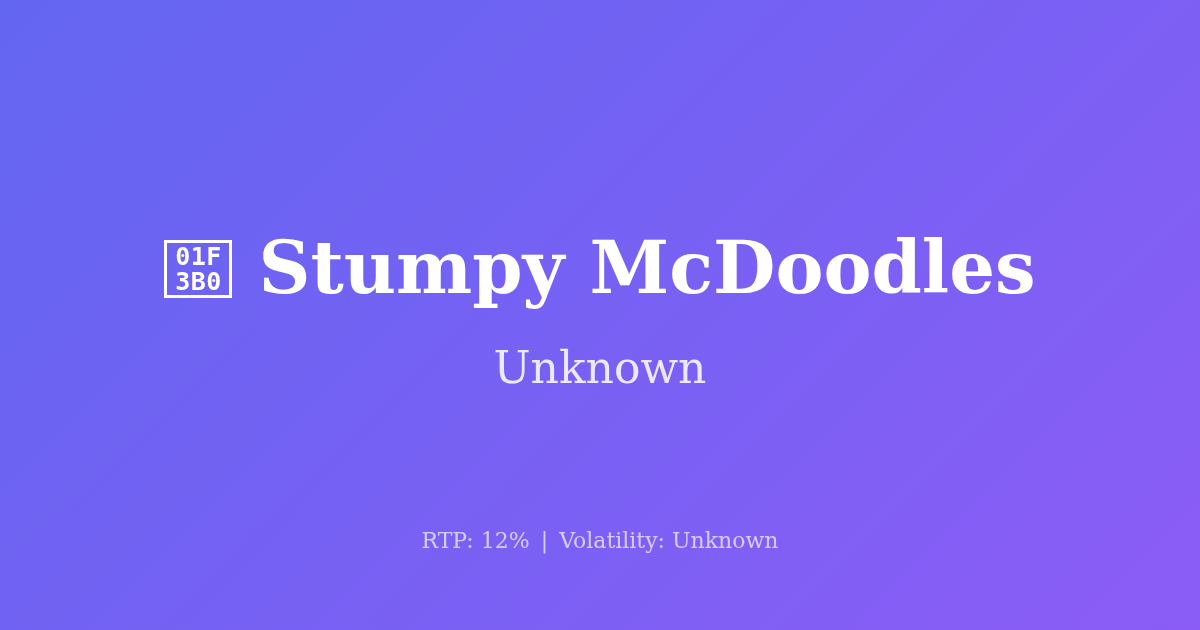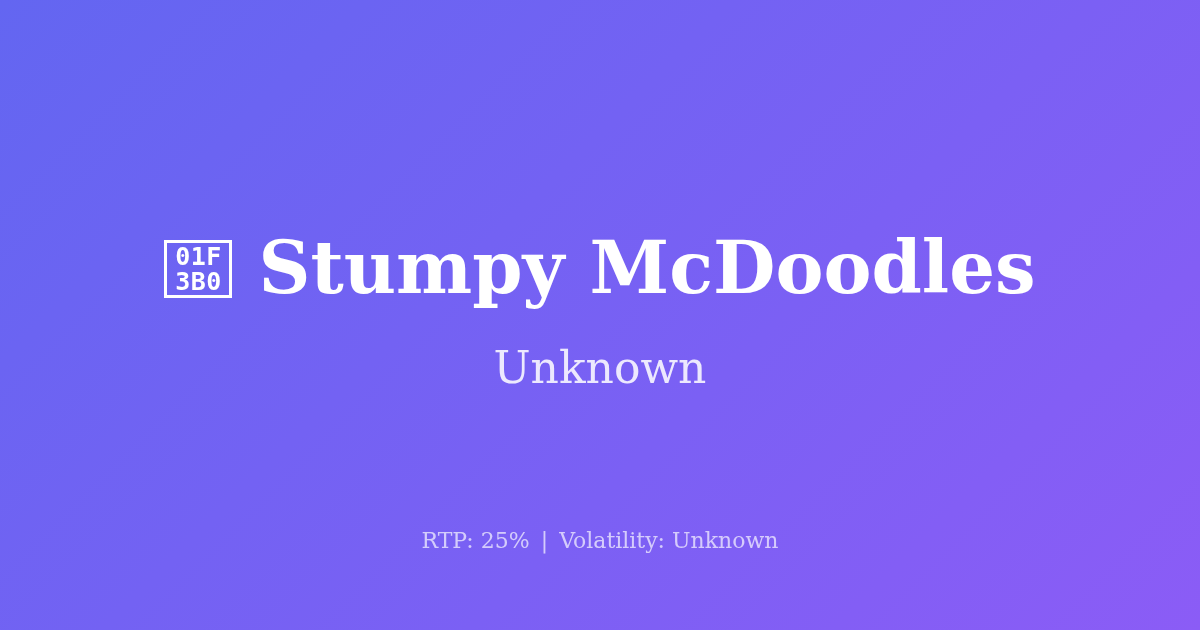--- a/index.html
+++ b/index.html
@@ -127,19 +127,19 @@
       </span>
 
       <h1 class="game-title">Stumpy McDoodles</h1>
     </div>
 
     <p class="provider">Unknown</p>
   </div>
 
   <div class="stats">
     <span>RTP:</span>
-    <span>25%</span>
+    <span>12%</span>
     <span class="sep">|</span>
     <span>Volatility:</span>
     <span>Unknown</span>
   </div>
 
 </div>
 
 </body></html>

